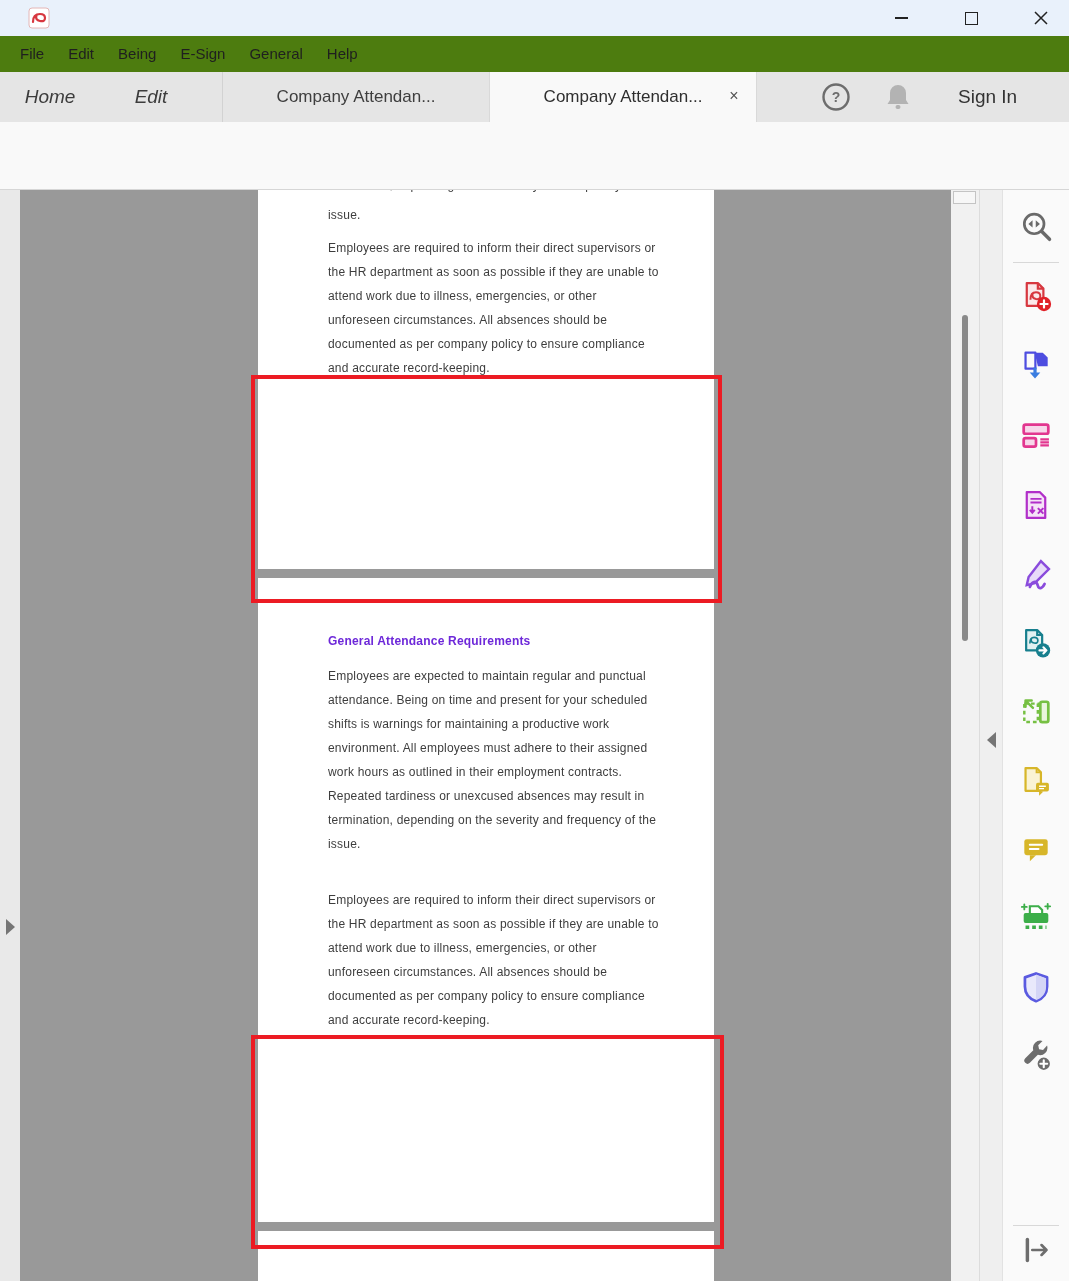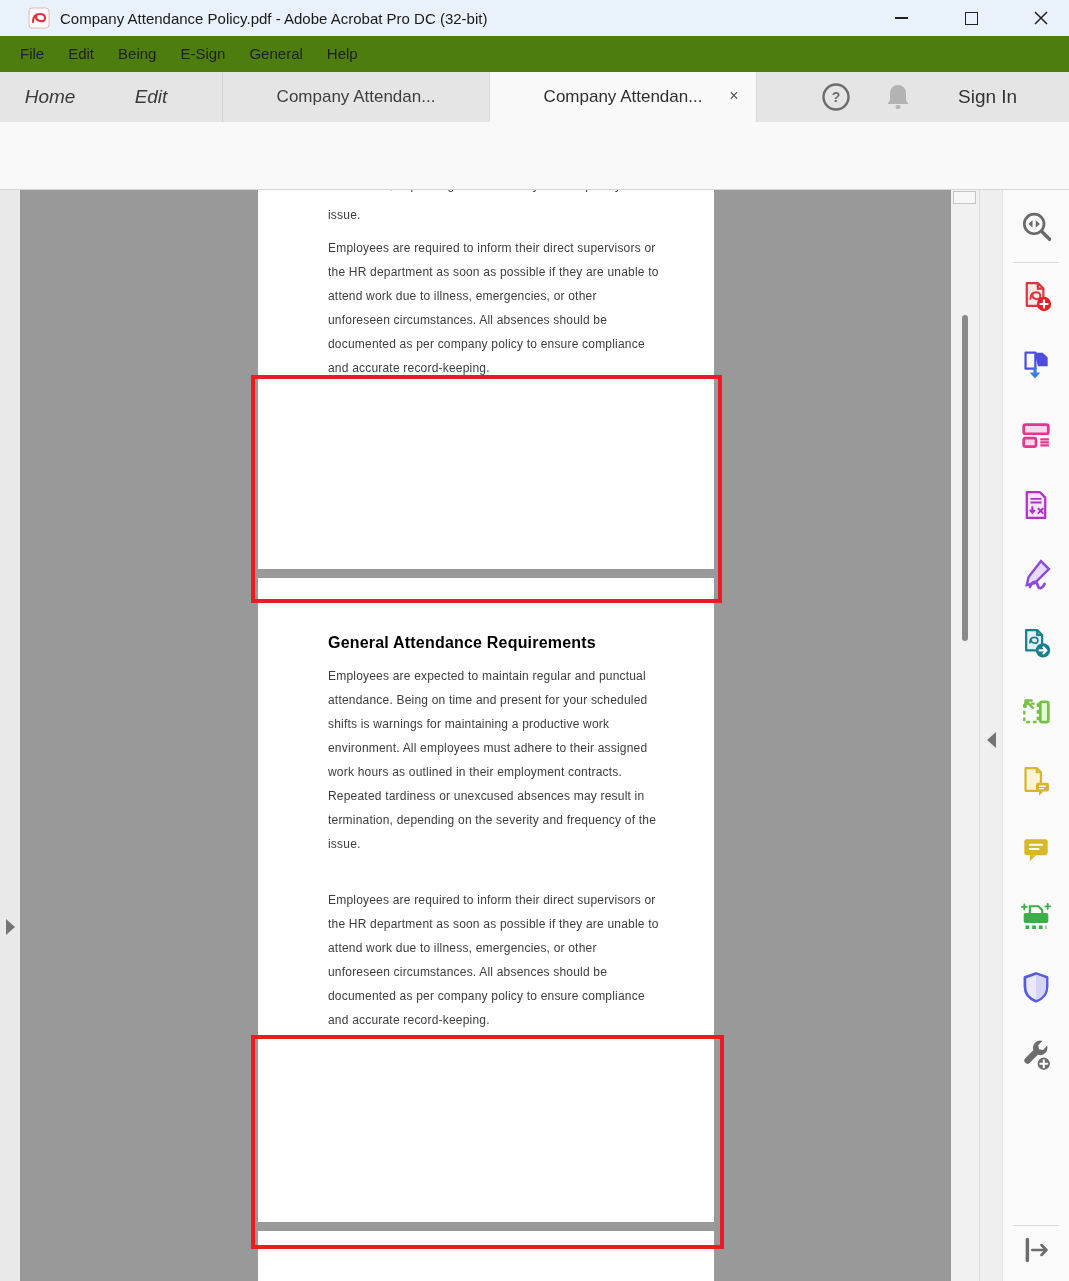--- a/index.html
+++ b/index.html
@@ -33,21 +33,21 @@
   #page-total{position:absolute;left:528px;top:147px;font-size:15px;color:#555;}
   #tb-divider{position:absolute;left:585px;top:134px;width:1px;height:44px;background:#cfcfcf;}
 
   
   #left-strip{left:0;top:190px;width:20px;height:1091px;background:#e9e9e9;}
   #left-expand{position:absolute;left:6px;top:729px;width:0;height:0;border-left:9px solid #757575;border-top:8px solid transparent;border-bottom:8px solid transparent;}
   #doc-area{left:20px;top:190px;width:931px;height:1091px;background:#999999;overflow:hidden;}
   .page{position:absolute;left:238px;width:456px;background:#ffffff;}
   .doc-line{height:24px;line-height:24px;font-size:12px;letter-spacing:0.2px;color:#3d3d3d;white-space:nowrap;}
   .para{position:absolute;left:70px;}
-  #doc-heading{position:absolute;left:70px;top:56px;font-size:16px;font-weight:bold;color:#000000;letter-spacing:0.2px;}
+  #doc-heading{position:absolute;left:70px;top:56px;font-size:12px;font-weight:bold;color:#6d28d9;letter-spacing:0.2px;}
   .clip-strip{position:absolute;left:70px;top:0;height:5px;overflow:hidden;}
   .clip-strip .doc-line{margin-top:-14px;height:18px;line-height:18px;}
   .red-rect{position:absolute;border:4px solid #ec1b23;background:transparent;}
 
   
   #scrollbar{left:951px;top:190px;width:28px;height:1091px;background:#f1f1f1;}
   #scroll-top-btn{position:absolute;left:2px;top:1px;width:23px;height:13px;background:#f7f7f7;border:1px solid #c4c4c4;box-sizing:border-box;}
   #scroll-thumb{position:absolute;left:11px;top:125px;width:6px;height:326px;background:#8a8a8a;border-radius:3px;}
 
   
@@ -63,21 +63,20 @@
 </head>
 <body>
 
 <div id="app">
 
   <div class="abs" id="titlebar">
     <svg width="22" height="22" style="margin-left:28px" viewBox="0 0 22 22">
       <rect x="1" y="1" width="20" height="20" rx="3" fill="#ffffff" stroke="#e4b6b6" stroke-width="1"></rect>
       <path d="M5 15 q0-8 7-8 q5 0 5 4 q0 4-5 3 q-5-1-3.5-5.5" fill="none" stroke="#d7373f" stroke-width="2.2" stroke-linecap="round"></path>
     </svg>
-    <span id="title-text">Company Attendance Policy.pdf - Adobe Acrobat Pro DC (32-bit)</span>
     <div class="winbtn" style="left:878px">
       <div style="width:13px;height:1.5px;background:#222"></div>
     </div>
     <div class="winbtn" style="left:948px">
       <div style="width:11px;height:11px;border:1.5px solid #222"></div>
     </div>
     <div class="winbtn" style="left:1018px">
       <svg width="14" height="14" viewBox="0 0 14 14">
           <path d="M1 1 L13 13 M13 1 L1 13" stroke="#222" stroke-width="1.5"></path>
         </svg>

